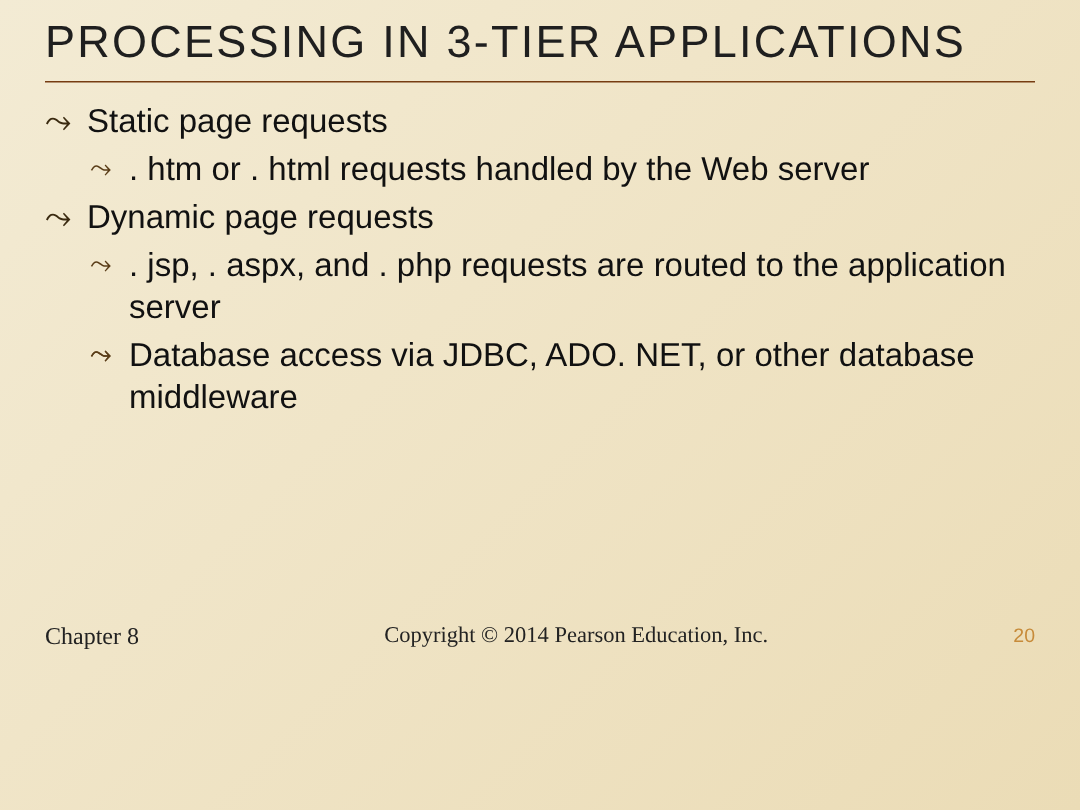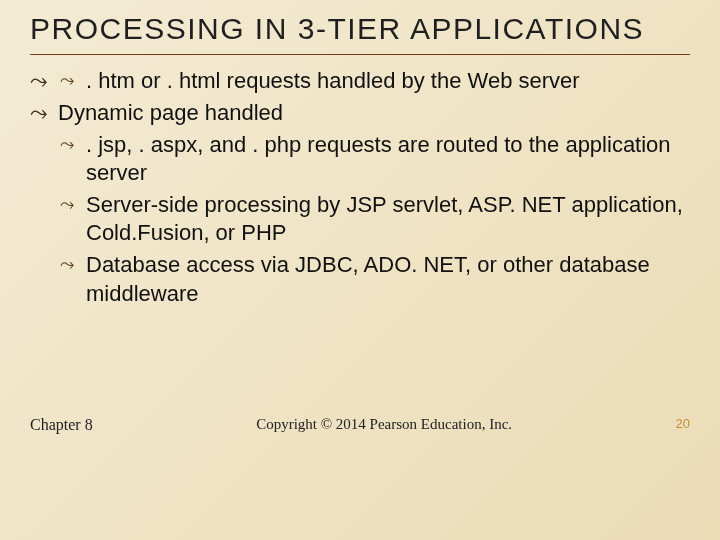--- a/index.html
+++ b/index.html
@@ -99,40 +99,40 @@
 
 <div class="slide">
 
   <h1 class="title">PROCESSING IN 3-TIER APPLICATIONS</h1>
   <hr class="title-rule">
 
   <div class="content">
 
     <div class="b1">
       <span class="bullet">⤳</span>
+      <span>Static page requests</span>
     </div>
 
     <div class="b2">
       <span class="bullet">⤳</span>
       <span>. htm or . html requests handled by the Web server</span>
     </div>
 
     <div class="b1">
       <span class="bullet">⤳</span>
-      <span>Dynamic page handled</span>
+      <span>Dynamic page requests</span>
     </div>
 
     <div class="b2">
       <span class="bullet">⤳</span>
       <span>. jsp, . aspx, and . php requests are routed to the application server</span>
     </div>
 
     <div class="b2">
       <span class="bullet">⤳</span>
-      <span>Server-side processing by JSP servlet, ASP. NET application, Cold.Fusion, or PHP</span>
     </div>
 
     <div class="b2">
       <span class="bullet">⤳</span>
       <span>Database access via JDBC, ADO. NET, or other database middleware</span>
     </div>
 
   </div>
 
   <div class="footer">

